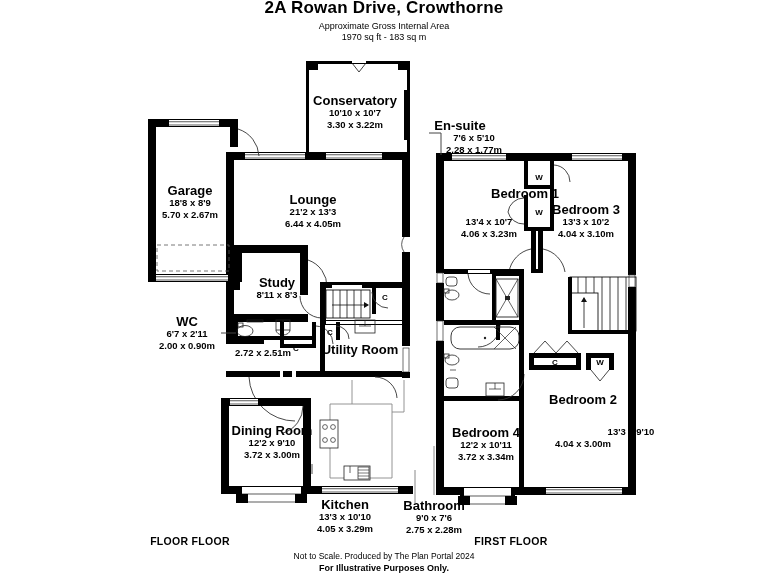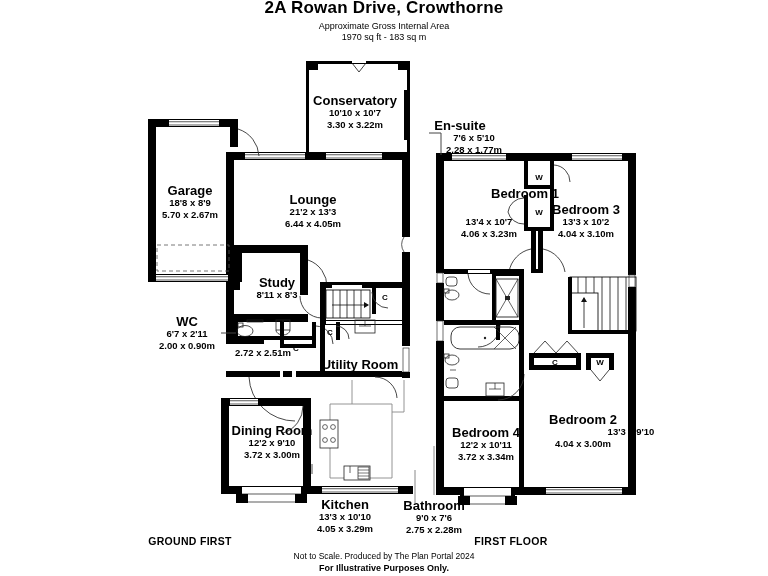--- a/index.html
+++ b/index.html
@@ -338,41 +338,41 @@
   <div class="txt roomdim ctr" style="left:187px;top:340px;">2.00 x 0.90m</div>
 
   <div class="txt roomname ctr" style="left:272px;top:425px;">Dining Room</div>
   <div class="txt roomdim ctr" style="left:272px;top:437px;">12'2 x 9'10</div>
   <div class="txt roomdim ctr" style="left:272px;top:449px;">3.72 x 3.00m</div>
 
   <div class="txt roomname ctr" style="left:345px;top:499px;">Kitchen</div>
   <div class="txt roomdim ctr" style="left:345px;top:511px;">13'3 x 10'10</div>
   <div class="txt roomdim ctr" style="left:345px;top:523px;">4.05 x 3.29m</div>
 
-  <div class="txt roomname ctr" style="left:360px;top:344px;margin-top:15px;">Utility Room</div>
+  <div class="txt roomname ctr" style="left:360px;top:344px;">Utility Room</div>
 
   <div class="txt tiny ctr" style="left:385px;top:292px;">C</div>
   <div class="txt tiny ctr" style="left:330px;top:327px;">C</div>
   <div class="txt tiny ctr" style="left:296px;top:343px;">C</div>
 </div>
 
 <div>
   <div class="txt roomname ctr" style="left:460px;top:120px;">En-suite</div>
   <div class="txt roomdim ctr" style="left:474px;top:132px;">7'6 x 5'10</div>
   <div class="txt roomdim ctr" style="left:474px;top:144px;">2.28 x 1.77m</div>
 
   <div class="txt roomname ctr" style="left:489px;top:188px;margin-left:36px;">Bedroom 1</div>
   <div class="txt roomdim ctr" style="left:489px;top:216px;">13'4 x 10'7</div>
   <div class="txt roomdim ctr" style="left:489px;top:228px;">4.06 x 3.23m</div>
 
   <div class="txt roomname ctr" style="left:586px;top:204px;">Bedroom 3</div>
   <div class="txt roomdim ctr" style="left:586px;top:216px;">13'3 x 10'2</div>
   <div class="txt roomdim ctr" style="left:586px;top:228px;">4.04 x 3.10m</div>
 
-  <div class="txt roomname ctr" style="left:583px;top:414px;">Bedroom 2</div>
+  <div class="txt roomname ctr" style="left:583px;top:394px;">Bedroom 2</div>
   <div class="txt roomdim ctr" style="left:583px;top:426px;margin-left:48px;">13'3 x 9'10</div>
   <div class="txt roomdim ctr" style="left:583px;top:438px;">4.04 x 3.00m</div>
 
   <div class="txt roomname ctr" style="left:486px;top:427px;">Bedroom 4</div>
   <div class="txt roomdim ctr" style="left:486px;top:439px;">12'2 x 10'11</div>
   <div class="txt roomdim ctr" style="left:486px;top:451px;">3.72 x 3.34m</div>
 
   <div class="txt roomname ctr" style="left:434px;top:500px;">Bathroom</div>
   <div class="txt roomdim ctr" style="left:434px;top:512px;">9'0 x 7'6</div>
   <div class="txt roomdim ctr" style="left:434px;top:524px;">2.75 x 2.28m</div>
@@ -384,16 +384,16 @@
 </div>
 
 <svg style="position:absolute;left:0;top:0;width:768px;height:576px;pointer-events:none;">
   <line x1="429" y1="133" x2="441" y2="133" stroke="#444" stroke-width="1"></line>
   <line x1="441" y1="133" x2="441" y2="155" stroke="#444" stroke-width="1"></line>
   <line x1="434" y1="495" x2="434" y2="446" stroke="#888" stroke-width="1"></line>
   <line x1="221" y1="333" x2="236" y2="333" stroke="#444" stroke-width="1"></line>
   <line x1="415" y1="503" x2="415" y2="470" stroke="#888" stroke-width="1"></line>
 </svg>
 
-<div class="txt floorlbl ctr" style="left:190px;top:536px;">GROUND FIRST</div>
+<div class="txt floorlbl ctr" style="left:190px;top:536px;">FLOOR FLOOR</div>
 <div class="txt floorlbl ctr" style="left:511px;top:536px;">FIRST FLOOR</div>
 <div class="txt foot1 ctr" style="left:384px;top:551px;">Not to Scale. Produced by The Plan Portal 2024</div>
 <div class="txt foot2 ctr" style="left:384px;top:563px;">For Illustrative Purposes Only.</div>
 
 </body></html>

